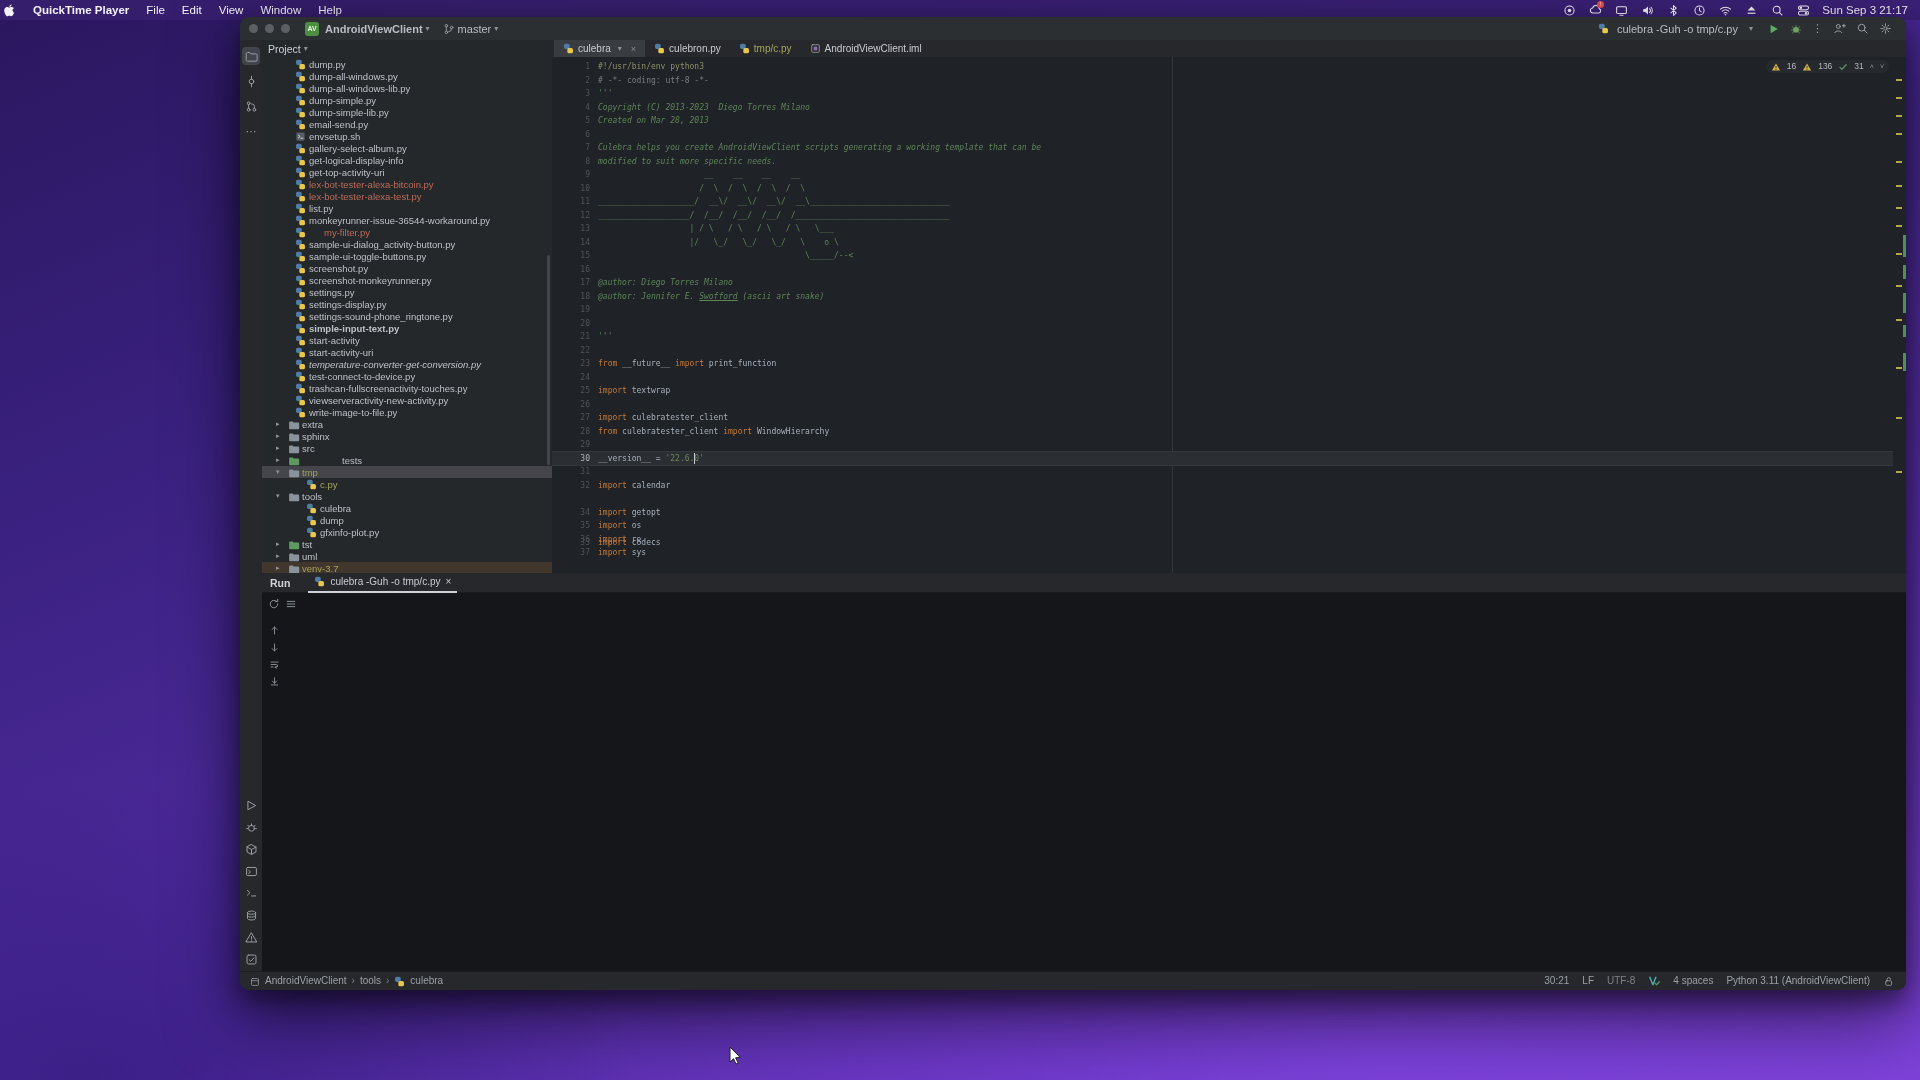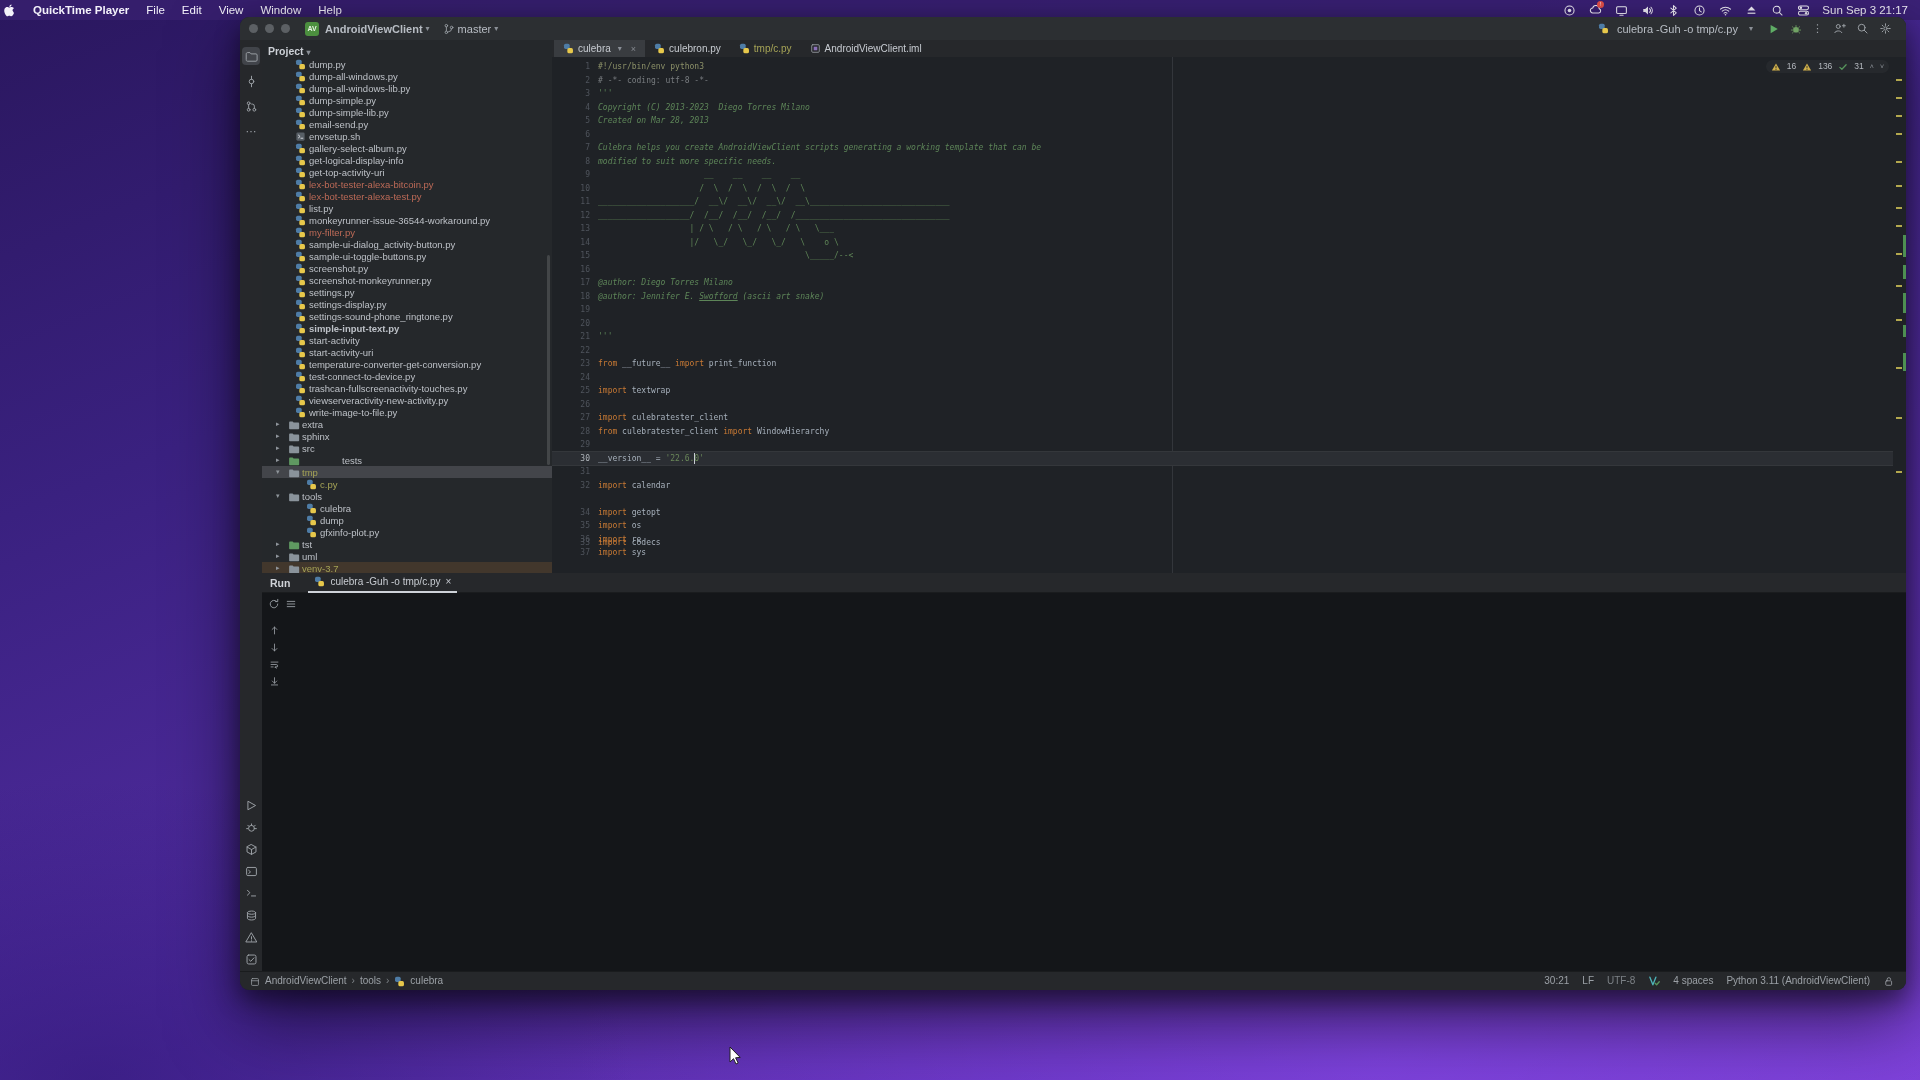--- a/index.html
+++ b/index.html
@@ -34,21 +34,21 @@
   
   #stripe{position:absolute;left:0;top:23px;width:22px;bottom:18px;background:#26282b;
     border-right:1px solid #1a1c1e;}
   .stripe-ic{width:18px;height:18px;margin:7px auto 0;display:flex;align-items:center;
     justify-content:center;border-radius:4px;color:#9ba0a6;}
   .stripe-ic.active{background:#41444a;}
   #stripe-bottom{position:absolute;bottom:4px;left:0;right:0;}
   
   #ppanel{position:absolute;left:22px;top:23px;width:290px;height:533px;background:#25282b;
     border-right:1px solid #1a1c1e;}
-  #phead{height:17px;display:flex;align-items:flex-end;padding-left:6px;font-size:10.5px;color:#ccd0d6;font-weight:bold;}
+  #phead{height:17px;display:flex;align-items:center;padding-left:6px;font-size:10.5px;color:#ccd0d6;}
   #tree{position:absolute;left:0;top:18px;right:0;bottom:0;overflow:hidden;}
   .trow{position:absolute;left:0;right:0;height:12px;display:flex;align-items:center;
     font-size:9.5px;color:#bdc1c7;white-space:nowrap;}
   .trow .tchev{position:absolute;font-size:7px;color:#8f959b;}
   .trow .tic{position:absolute;width:11px;height:11px;}
   .trow .tlb{position:absolute;}
   .trow.sel{background:#43454a;}
   .trow.excl{background:rgba(186,115,52,.20);}
   .rust{color:#bd6a57;}
   .olive{color:#a5a356;}
@@ -418,21 +418,21 @@
                 <rect x="1.5" y="1" width="8.2" height="7.6" rx="2.4" fill="#4e7ca6"></rect>
                 <rect x="6.3" y="7.4" width="8.2" height="7.6" rx="2.4" fill="#e7c84b"></rect>
               </svg></span>
             <span class="tlb" style="left: 47px;">monkeyrunner-issue-36544-workaround.py</span>
           </div>
           <div class="trow" style="top: 168px;">
             <span class="tic" style="left: 33px;"><svg width="11" height="11" viewBox="0 0 16 16" fill="none" stroke-linecap="round" stroke-linejoin="round">
                 <rect x="1.5" y="1" width="8.2" height="7.6" rx="2.4" fill="#4e7ca6"></rect>
                 <rect x="6.3" y="7.4" width="8.2" height="7.6" rx="2.4" fill="#e7c84b"></rect>
               </svg></span>
-            <span class="tlb rust" style="left: 47px;">my-filter.py</span>
+            <span class="tlb rust" style="left: 62px;">my-filter.py</span>
           </div>
           <div class="trow" style="top: 180px;">
             <span class="tic" style="left: 33px;"><svg width="11" height="11" viewBox="0 0 16 16" fill="none" stroke-linecap="round" stroke-linejoin="round">
                 <rect x="1.5" y="1" width="8.2" height="7.6" rx="2.4" fill="#4e7ca6"></rect>
                 <rect x="6.3" y="7.4" width="8.2" height="7.6" rx="2.4" fill="#e7c84b"></rect>
               </svg></span>
             <span class="tlb" style="left: 47px;">sample-ui-dialog_activity-button.py</span>
           </div>
           <div class="trow" style="top: 192px;">
             <span class="tic" style="left: 33px;"><svg width="11" height="11" viewBox="0 0 16 16" fill="none" stroke-linecap="round" stroke-linejoin="round">
@@ -490,21 +490,21 @@
               </svg></span>
             <span class="tlb" style="left: 47px;">start-activity</span>
           </div>
           <div class="trow" style="top: 288px;">
             <span class="tic" style="left: 33px;"><svg width="11" height="11" viewBox="0 0 16 16" fill="none" stroke-linecap="round" stroke-linejoin="round">
                 <rect x="1.5" y="1" width="8.2" height="7.6" rx="2.4" fill="#4e7ca6"></rect>
                 <rect x="6.3" y="7.4" width="8.2" height="7.6" rx="2.4" fill="#e7c84b"></rect>
               </svg></span>
             <span class="tlb" style="left: 47px;">start-activity-uri</span>
           </div>
-          <div class="trow" style="top: 300px;">
+          <div class="trow" style="top: 300px; font-style: italic;">
             <span class="tic" style="left: 33px;"><svg width="11" height="11" viewBox="0 0 16 16" fill="none" stroke-linecap="round" stroke-linejoin="round">
                 <rect x="1.5" y="1" width="8.2" height="7.6" rx="2.4" fill="#4e7ca6"></rect>
                 <rect x="6.3" y="7.4" width="8.2" height="7.6" rx="2.4" fill="#e7c84b"></rect>
               </svg></span>
             <span class="tlb" style="left: 47px;">temperature-converter-get-conversion.py</span>
           </div>
           <div class="trow" style="top: 312px;">
             <span class="tic" style="left: 33px;"><svg width="11" height="11" viewBox="0 0 16 16" fill="none" stroke-linecap="round" stroke-linejoin="round">
                 <rect x="1.5" y="1" width="8.2" height="7.6" rx="2.4" fill="#4e7ca6"></rect>
                 <rect x="6.3" y="7.4" width="8.2" height="7.6" rx="2.4" fill="#e7c84b"></rect>

